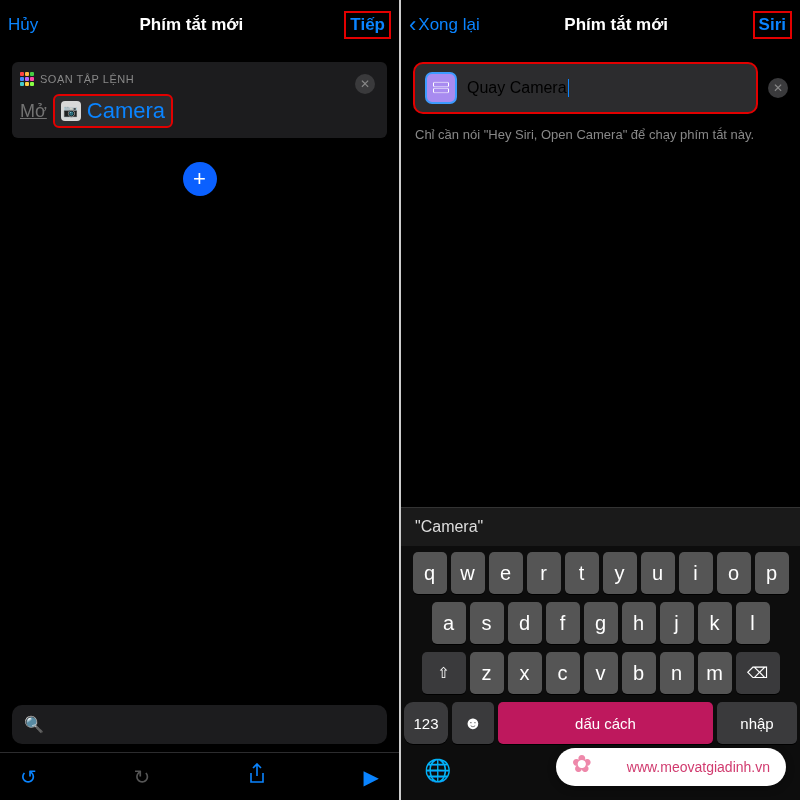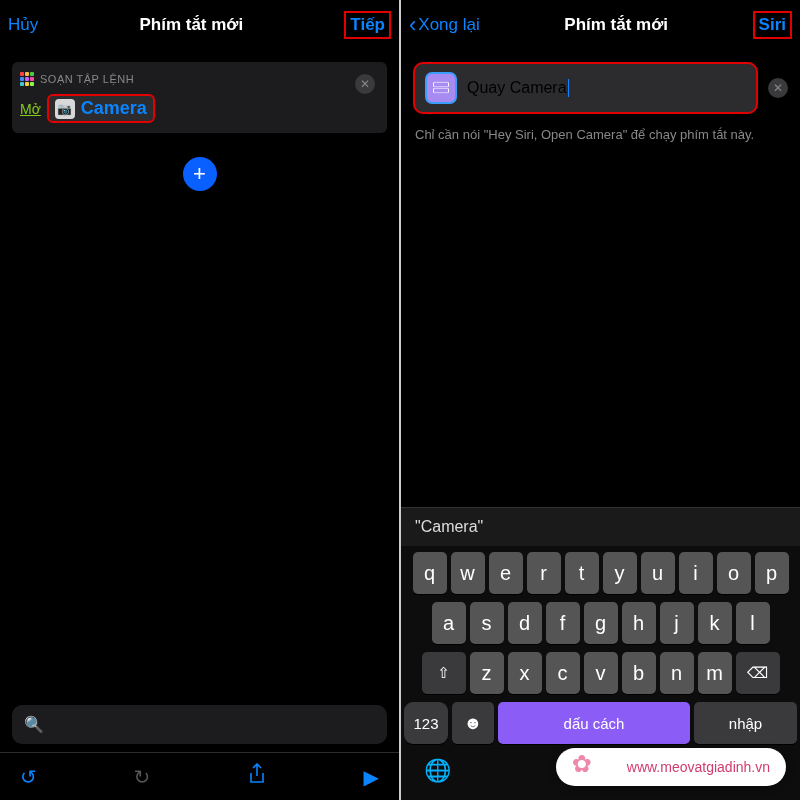--- a/index.html
+++ b/index.html
@@ -12,24 +12,24 @@
 .title{color:#fff;font-size:17px;font-weight:600;text-align:center;}
 .back{display:flex;align-items:center;gap:2px;color:#0a84ff;font-size:17px;}
 .chev-left{font-size:22px;font-weight:300;}
 .hi-red{border:2px solid #e20000;padding:2px 4px;}
 .card{background:#1c1c1e;margin:12px;border-radius:6px;padding:10px 8px;position:relative;}
 .card-label{display:flex;align-items:center;gap:6px;font-size:11px;color:#888;letter-spacing:0.5px;margin-bottom:8px;}
 .grid-icon{width:14px;height:14px;display:grid;grid-template-columns:repeat(3,1fr);grid-template-rows:repeat(3,1fr);gap:1px;}
 .grid-icon span{width:100%;height:100%;border-radius:1px;}
 .close-x{position:absolute;right:12px;top:12px;width:20px;height:20px;background:#3a3a3c;border-radius:50%;display:flex;align-items:center;justify-content:center;color:#888;font-size:12px;}
 .open-row{display:flex;align-items:center;gap:6px;}
-.open-text{color:#84cc16;font-size:14px;text-decoration:underline;}
+.open-text{color:#737373;font-size:18px;text-decoration:underline;}
 .app-chip{display:flex;align-items:center;gap:6px;background:#2c2c2e;border-radius:6px;padding:2px 6px;}
 .cam-icon{width:20px;height:20px;background:#d8d8d8;border-radius:4px;display:flex;align-items:center;justify-content:center;font-size:12px;}
-.cam-text{color:#0a84ff;font-size:18px;font-weight:700;}
+.cam-text{color:#0a84ff;font-size:22px;font-weight:400;}
 .hi-box{border:2px solid #e20000;}
 .plus-btn{width:34px;height:34px;background:#0a60ff;border-radius:50%;margin:12px auto;display:flex;align-items:center;justify-content:center;color:#fff;font-size:22px;font-weight:300;}
 .flex-fill{flex:1;}
 .search-bar{background:#1c1c1e;margin:8px 12px;border-radius:10px;padding:10px 12px;display:flex;align-items:center;gap:8px;}
 .search-icon{color:#888;font-size:16px;}
 .search-text{color:#888;font-size:16px;}
 .toolbar{display:flex;align-items:center;justify-content:space-between;padding:10px 20px;border-top:0.5px solid #2c2c2e;}
 .tool-icon{color:#0a84ff;font-size:20px;}
 .tool-dim{color:#555;}
 
@@ -50,22 +50,22 @@
 .kb-row{display:flex;gap:4px;margin-bottom:8px;justify-content:center;}
 .key{background:#555;color:#fff;border-radius:5px;display:flex;align-items:center;justify-content:center;font-size:20px;box-shadow:0 1px 0 #000;}
 .kr1 .key{width:34px;height:42px;}
 .kr2 .key{width:34px;height:42px;}
 .kr2{padding:0 17px;}
 .kr3 .key{width:34px;height:42px;}
 .key-wide{width:44px !important;background:#3a3a3c;font-size:15px;}
 .kr4 .key{height:42px;}
 .key-123{width:44px;background:#3a3a3c;font-size:15px;border-radius:9px;}
 .key-emoji{width:42px;background:#3a3a3c;font-size:18px;}
-.key-space{flex:1;background:#8b5cf6;font-size:15px;}
-.key-return{width:103px;background:#3a3a3c;font-size:15px;}
+.key-space{flex:1;background:#be185d;font-size:15px;}
+.key-return{width:80px;background:#3a3a3c;font-size:15px;}
 .kb-bottom{display:flex;justify-content:space-between;padding:6px 20px 10px;}
 .kb-bot-icon{color:#ccc;font-size:22px;}
 
 .watermark{position:absolute;bottom:14px;right:14px;background:#fff;border-radius:25px;padding:6px 16px;display:flex;align-items:center;gap:8px;box-shadow:0 2px 8px rgba(0,0,0,0.3);}
 .wm-text{color:#d13b6f;font-size:14px;margin-left:17px;}
 .lotus{width:30px;height:26px;position:relative;}
 .lotus::before{content:"✿";color:#e8a;font-size:24px;position:absolute;top:-4px;}
 </style>
 </head>
 <body>

